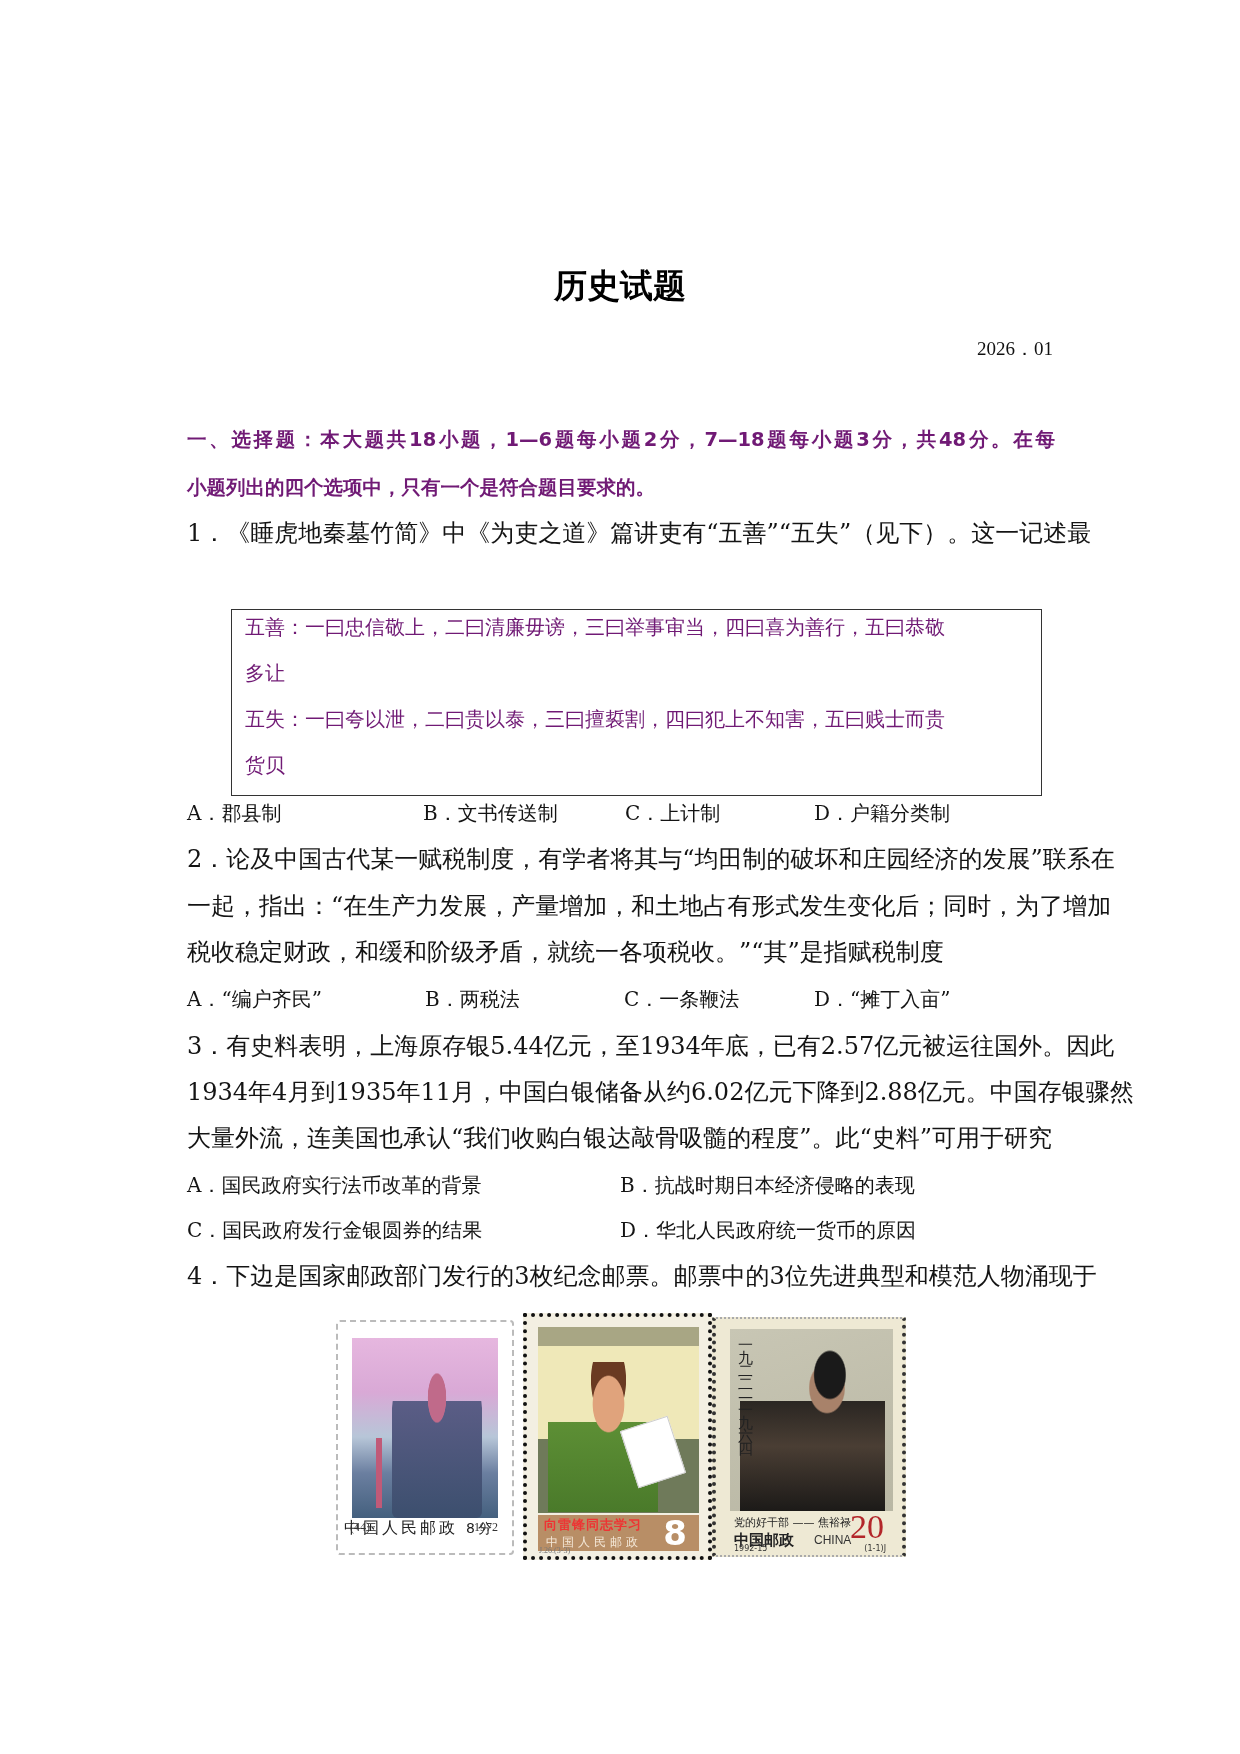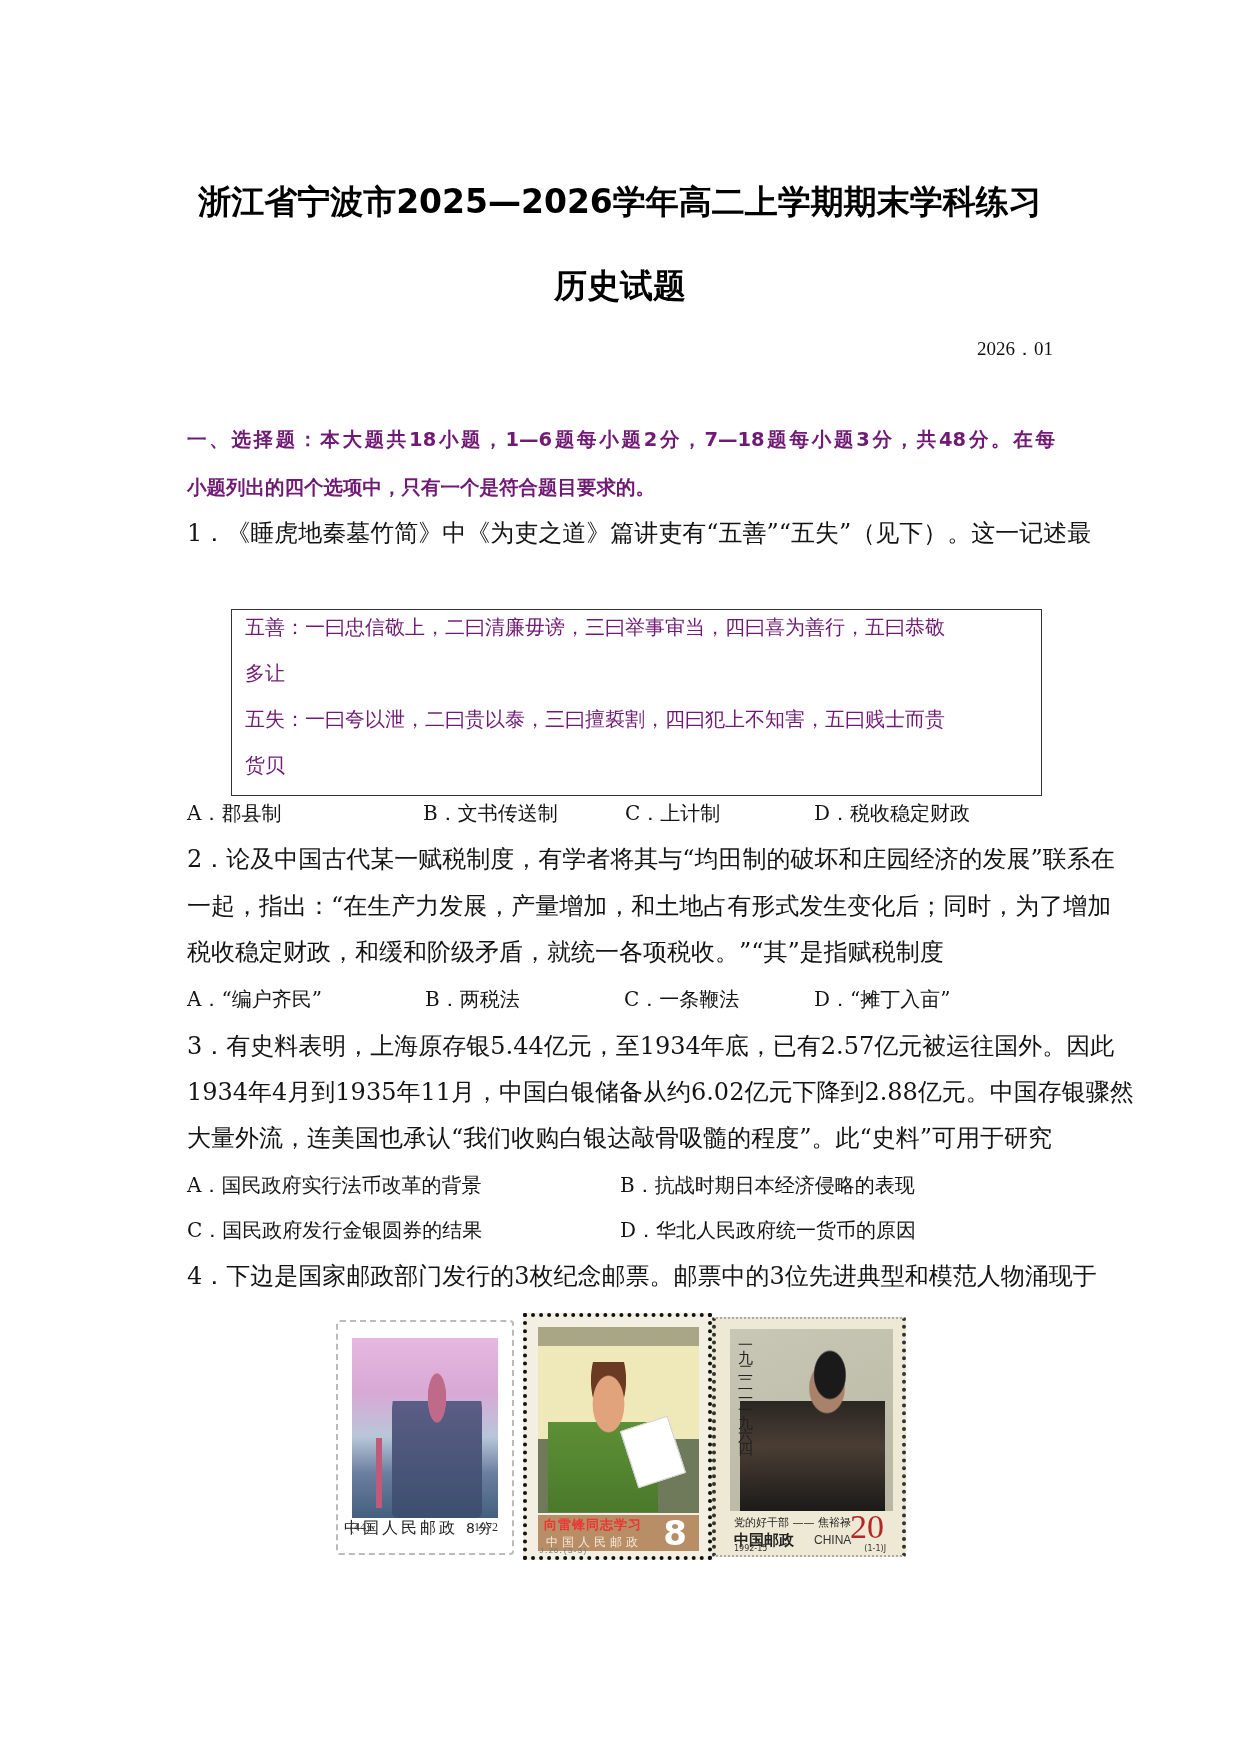--- a/index.html
+++ b/index.html
@@ -46,21 +46,21 @@
                      border-radius: 30px 30px 0 0; }
   .stamp2 .book { position: absolute; left: 90px; top: 95px; width: 48px; height: 58px; background: #fff;
                   transform: rotate(-18deg); border: 1px solid #ccc; }
   .stamp2 .band { position: absolute; left: 11px; top: 198px; width: 161px; height: 36px; background: #b88e66; }
   .stamp2 .band-title { position: absolute; left: 6px; top: 1px; font-family: "DejaVu Sans", sans-serif;
                         font-size: 13px; font-weight: bold; color: #e33; letter-spacing: 1px; white-space: nowrap; }
   .stamp2 .band-sub { position: absolute; left: 8px; top: 19px; font-family: "DejaVu Sans", sans-serif;
                       font-size: 12px; color: #f4e8d8; letter-spacing: 4px; white-space: nowrap; }
   .stamp2 .value { position: absolute; right: 12px; top: 0px; font-family: "DejaVu Sans", sans-serif;
                    font-size: 34px; font-weight: bold; color: #fff; line-height: 36px; }
-  .stamp2 .code { position: absolute; left: 12px; bottom: 1px; font-size: 8px; color: #777; font-family: Liberation Mono, monospace; }
+  .stamp2 .code { position: absolute; left: 12px; bottom: 1px; font-size: 8px; color: #777; font-family: Liberation Serif, serif; }
   .stamp3 { left: 712px; top: 1317px; width: 194px; height: 240px; background: #eee9d4;
             border-left: 4px dotted #333; border-right: 4px dotted #333; border-top: 2px dotted #aaa; border-bottom: 2px dotted #aaa; }
   .stamp3 .art { position: absolute; left: 14px; top: 10px; width: 163px; height: 182px;
                  background: linear-gradient(160deg, #c8c6b4 0%, #b9b7a4 100%); }
   .stamp3 .man { position: absolute; left: 10px; top: 20px; width: 145px; height: 162px;
                  background: radial-gradient(ellipse at 62% 16%, #1a1a1a 0 12%, transparent 13%),
                              radial-gradient(ellipse at 60% 24%, #a8826a 0 14%, transparent 15%),
                              linear-gradient(180deg, transparent 0 32%, #2a2622 32%, #4a3e34 60%, #1c1a18 100%);
                  border-radius: 40px 40px 0 0; }
   .stamp3 .years { position: absolute; left: 8px; top: 10px; width: 14px; font-size: 15px; color: #222;
@@ -74,39 +74,38 @@
   .stamp3 .value { position: absolute; right: 18px; top: 190px; font-size: 34px; color: #b3262a;
                    font-family: "Liberation Serif", serif; line-height: 36px; }
   .stamp3 .code { position: absolute; left: 18px; bottom: 2px; font-size: 8px; color: #333; font-family: "DejaVu Sans", sans-serif; }
   .stamp3 .code2 { position: absolute; right: 16px; bottom: 2px; font-size: 8px; color: #333; font-family: "DejaVu Sans", sans-serif; }
 </style>
 </head>
 <body>
 
 <div class="page">
 
-  <div class="title title1">浙江省宁波市2025—2026学年高二上学期期末学科练习</div>
   <div class="title title2">历史试题</div>
   <div class="date">2026．01</div>
 
   <div class="line bold justify" style="top:428px;">一、选择题：本大题共18小题，1—6题每小题2分，7—18题每小题3分，共48分。在每</div>
   <div class="line bold" style="top:476px;">小题列出的四个选项中，只有一个是符合题目要求的。</div>
 
   <div class="line justify" style="top:521px;">1．《睡虎地秦墓竹简》中《为吏之道》篇讲吏有“五善”“五失”（见下）。这一记述最</div>
 
   <div class="box"></div>
   <div class="boxline" style="top:615px;">五善：一曰忠信敬上，二曰清廉毋谤，三曰举事审当，四曰喜为善行，五曰恭敬</div>
   <div class="boxline" style="top:661px;">多让</div>
   <div class="boxline" style="top:753px;">货贝</div>
   <div class="boxline" style="top:707px;">五失：一曰夸以泄，二曰贵以泰，三曰擅裚割，四曰犯上不知害，五曰贱士而贵</div>
 
   <div class="opt" style="left:187px; top:801px;">A．郡县制</div>
   <div class="opt" style="left:423px; top:801px;">B．文书传送制</div>
   <div class="opt" style="left:625px; top:801px;">C．上计制</div>
-  <div class="opt" style="left:814px; top:801px;">D．税收稳定财政</div>
+  <div class="opt" style="left:814px; top:801px;">D．户籍分类制</div>
 
   <div class="line justify" style="top:847px;">2．论及中国古代某一赋税制度，有学者将其与“均田制的破坏和庄园经济的发展”联系在</div>
   <div class="line justify" style="top:894px;">一起，指出：“在生产力发展，产量增加，和土地占有形式发生变化后；同时，为了增加</div>
   <div class="line" style="top:940px;">税收稳定财政，和缓和阶级矛盾，就统一各项税收。”“其”是指赋税制度</div>
 
   <div class="opt" style="left:187px; top:987px;">A．“编户齐民”</div>
   <div class="opt" style="left:425px; top:987px;">B．两税法</div>
   <div class="opt" style="left:624px; top:987px;">C．一条鞭法</div>
   <div class="opt" style="left:814px; top:987px;">D．“摊丁入亩”</div>
 

